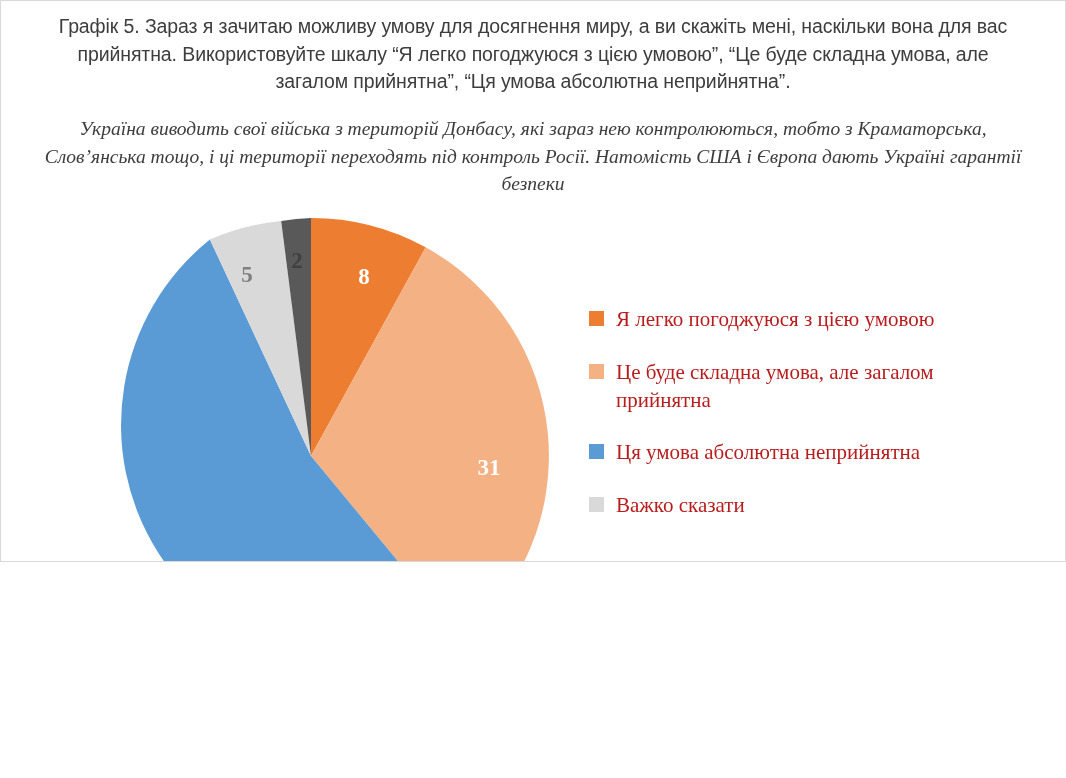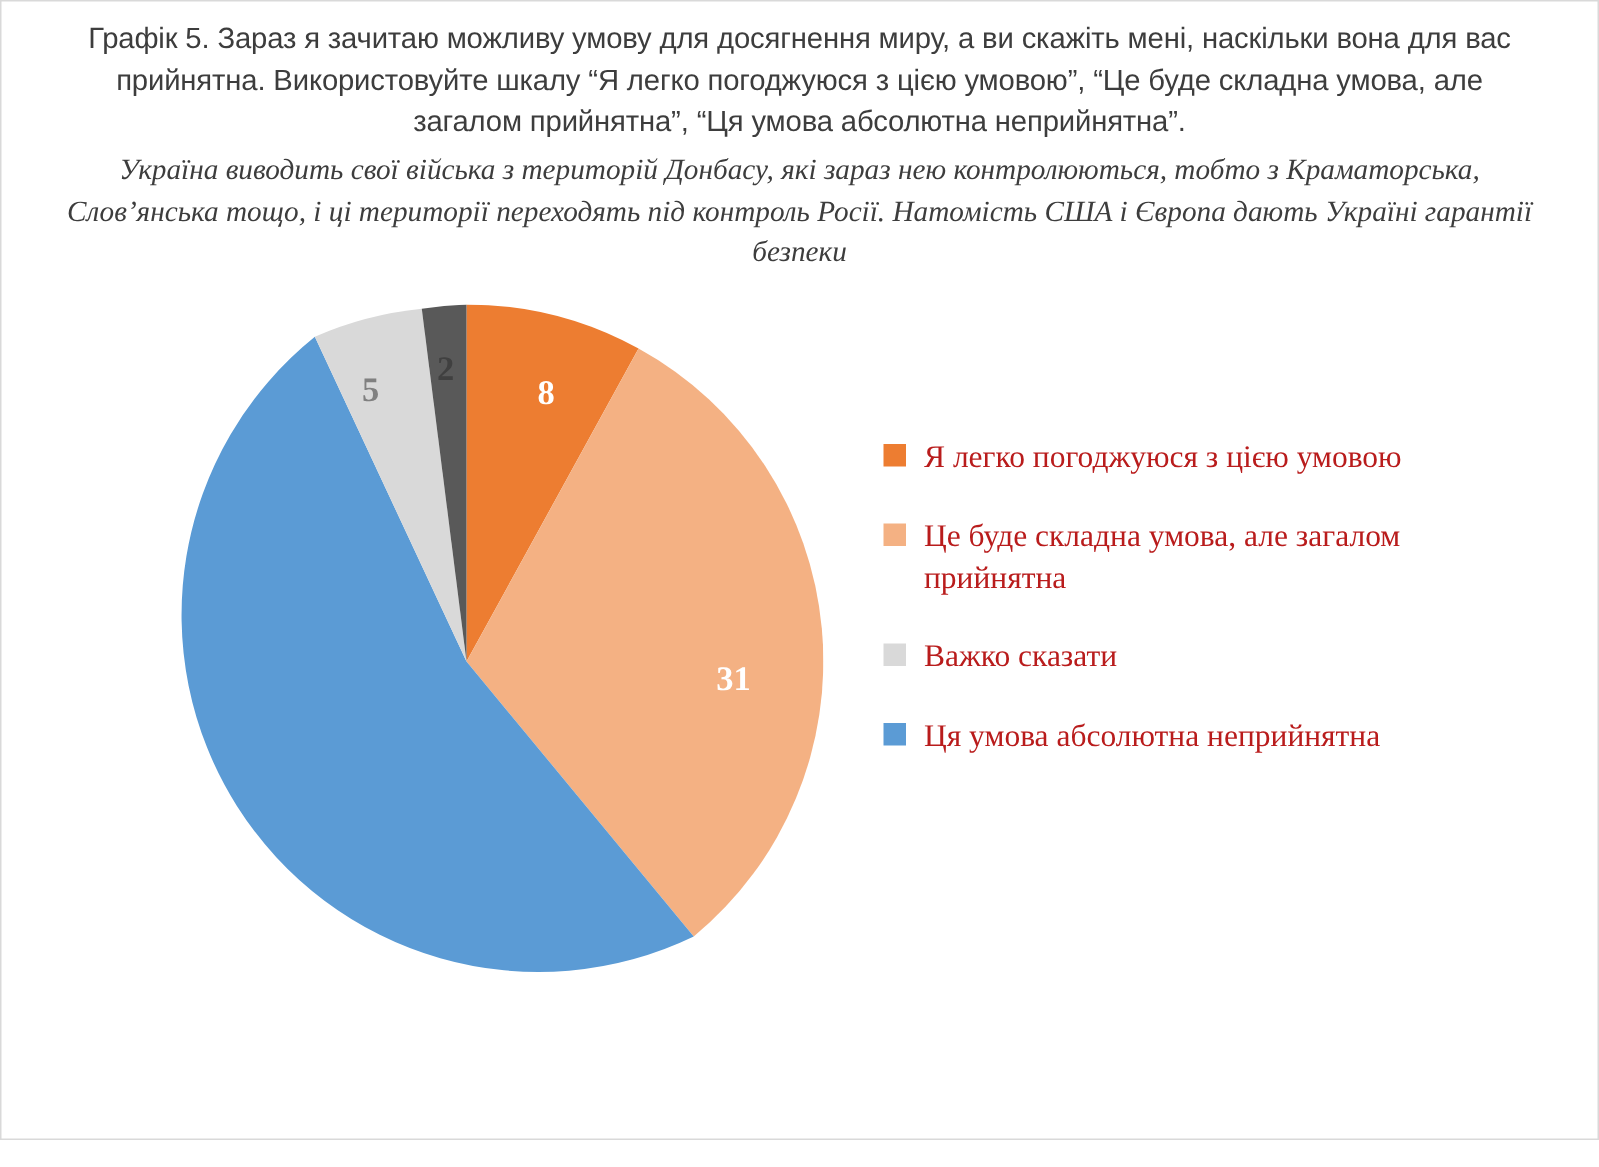--- a/index.html
+++ b/index.html
@@ -3,40 +3,40 @@
 <meta charset="utf-8">
 <style>
   html, body {
     margin: 0;
     padding: 0;
     background: #ffffff;
   }
   #page {
     position: relative;
     width: 1066px;
-    height: 760px;
+    height: 562px;
     background: #ffffff;
     border: 1px solid #d9d9d9;
     box-sizing: border-box;
     overflow: hidden;
     font-family: "Liberation Sans", sans-serif;
   }
   .title-block {
     padding: 12px 38px 0 38px;
     text-align: center;
   }
   .chart-title {
     font-family: "Liberation Sans", sans-serif;
     font-size: 19.5px;
     line-height: 1.42;
     color: #3d3d3d;
     letter-spacing: -0.1px;
   }
   .chart-subtitle {
-    margin-top: 4px;
+    margin-top: 19px;
     font-family: "Liberation Serif", serif;
     font-style: italic;
     font-size: 19.5px;
     line-height: 1.42;
     color: #3d3d3d;
   }
   .chart-area {
     position: relative;
     margin-top: 16px;
     height: 490px;
@@ -119,23 +119,23 @@
     <div class="legend">
       <div class="legend-item">
         <span class="legend-swatch" style="background:#ed7d31"></span>
         <span class="legend-label">Я легко погоджуюся з цією умовою</span>
       </div>
       <div class="legend-item">
         <span class="legend-swatch" style="background:#f4b183"></span>
         <span class="legend-label">Це буде складна умова, але загалом прийнятна</span>
       </div>
       <div class="legend-item">
+        <span class="legend-swatch" style="background:#5b9bd5"></span>
+        <span class="legend-label">Ця умова абсолютна неприйнятна</span>
+      </div>
+      <div class="legend-item">
         <span class="legend-swatch" style="background:#d9d9d9"></span>
         <span class="legend-label">Важко сказати</span>
-      </div>
-      <div class="legend-item">
-        <span class="legend-swatch" style="background:#5b9bd5"></span>
-        <span class="legend-label">Ця умова абсолютна неприйнятна</span>
       </div>
     </div>
 
   </div>
 </div>
 
 </body></html>

